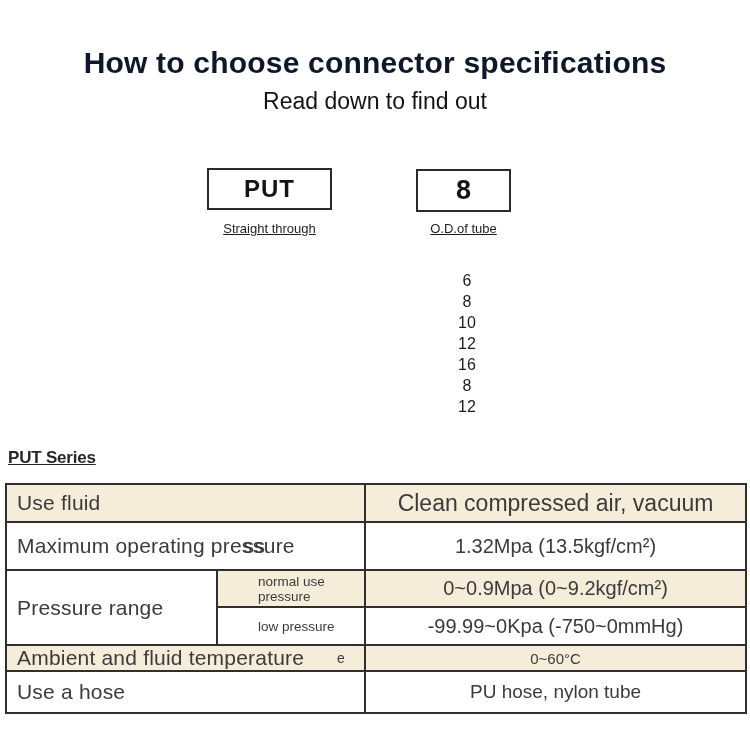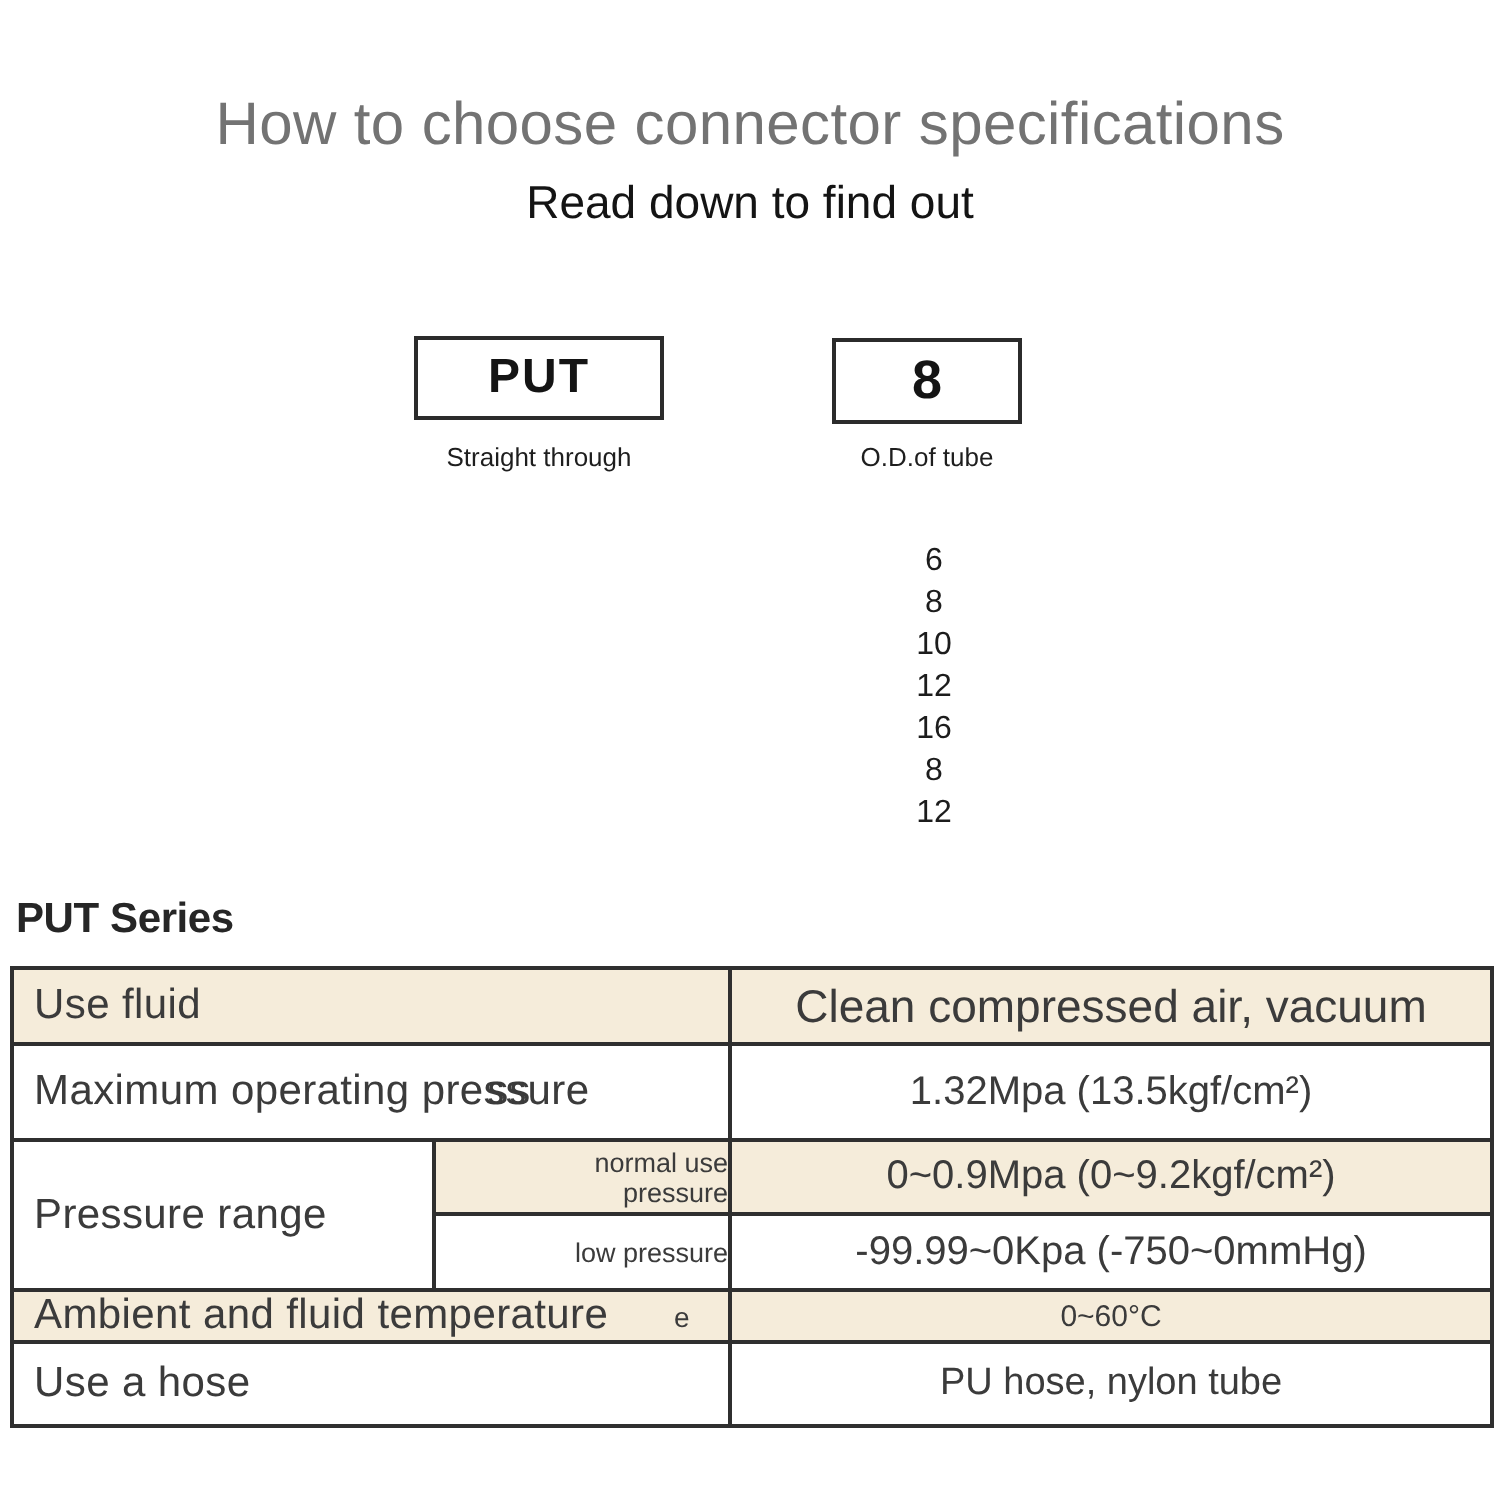--- a/index.html
+++ b/index.html
@@ -12,23 +12,23 @@
     height: 750px;
     background: #ffffff;
     overflow: hidden;
   }
 
   .page-title {
     position: absolute;
     top: 46px; left: 0; right: 0;
     text-align: center;
     font-size: 30px;
-    font-weight: 400;
+    font-weight: 700;
     letter-spacing: 0.2px;
-    color: #737373;
+    color: #0f172a;
   }
   .page-subtitle {
     position: absolute;
     top: 88px; left: 0; right: 0;
     text-align: center;
     font-size: 23px;
     color: #141414;
   }
 
   .code-box {
@@ -43,41 +43,43 @@
   }
   .code-box.series { left: 207px; top: 168px; width: 125px; height: 42px; font-size: 24px; letter-spacing: 1px; }
   .code-box.size   { left: 416px; top: 169px; width: 95px;  height: 43px; font-size: 27px; }
 
   .box-caption {
     position: absolute;
     top: 221px;
     text-align: center;
     font-size: 13px;
     color: #1e1e1e;
+    text-decoration: underline;
   }
   .box-caption.series { left: 187px; width: 165px; }
   .box-caption.size   { left: 396px; width: 135px; }
 
   .size-list {
     position: absolute;
     left: 417px; top: 270px; width: 100px;
     list-style: none;
     text-align: center;
     font-size: 16px;
     line-height: 21px;
     color: #1c1c1c;
   }
 
   .series-heading {
     position: absolute;
     left: 8px; top: 448px;
-    font-size: 21px;
+    font-size: 17px;
     font-weight: bold;
     color: #262626;
     letter-spacing: -0.2px;
+    text-decoration: underline;
   }
 
   table.spec {
     position: absolute;
     left: 5px; top: 483px;
     width: 740px;
     border-collapse: collapse;
     table-layout: fixed;
   }
   table.spec td {
@@ -86,21 +88,21 @@
     color: #3b3b3b;
     overflow: hidden;
   }
   .beige { background: #f5ecda; }
   td.lbl {
     padding-left: 10px;
     font-size: 21px;
     letter-spacing: 0.2px;
   }
   td.sub {
-    text-align: right;
+    text-align: left;
     font-size: 13.5px;
     color: #4a4a4a;
     padding-left: 40px;
   }
   td.val {
     text-align: center;
     font-size: 20px;
     color: #333333;
   }
   td.val.big { font-size: 23px; color: #3b3b3b; }

